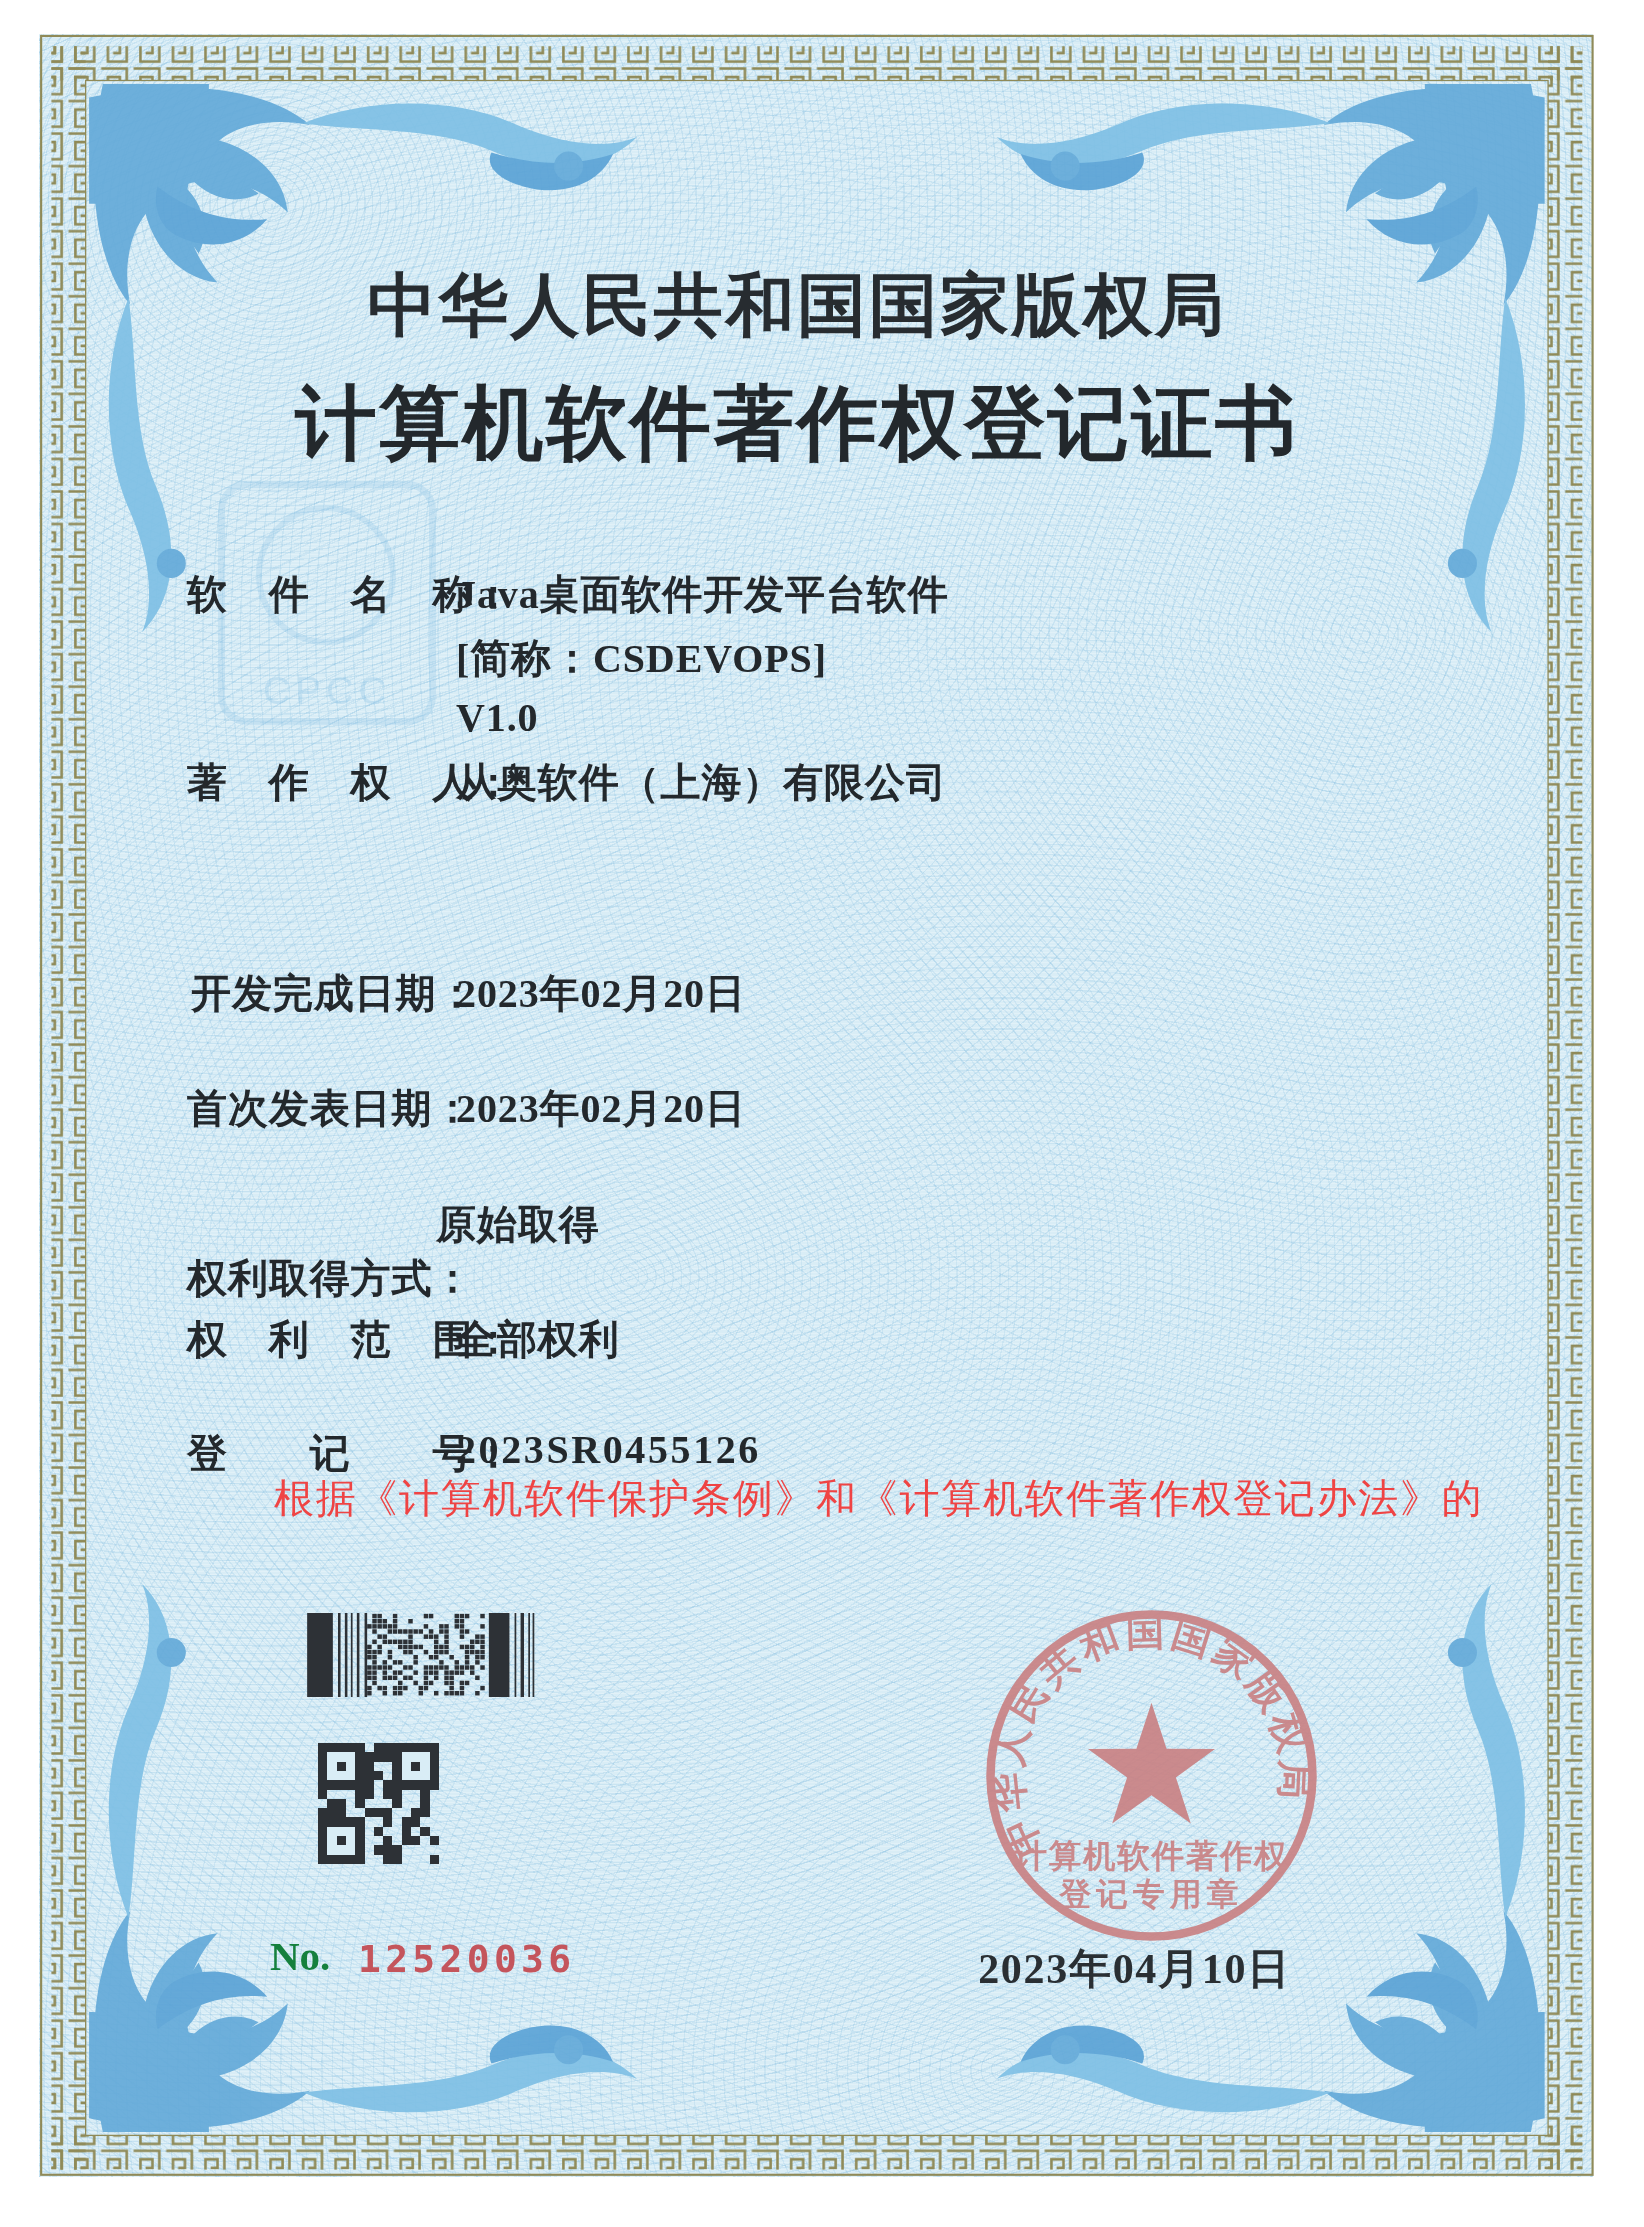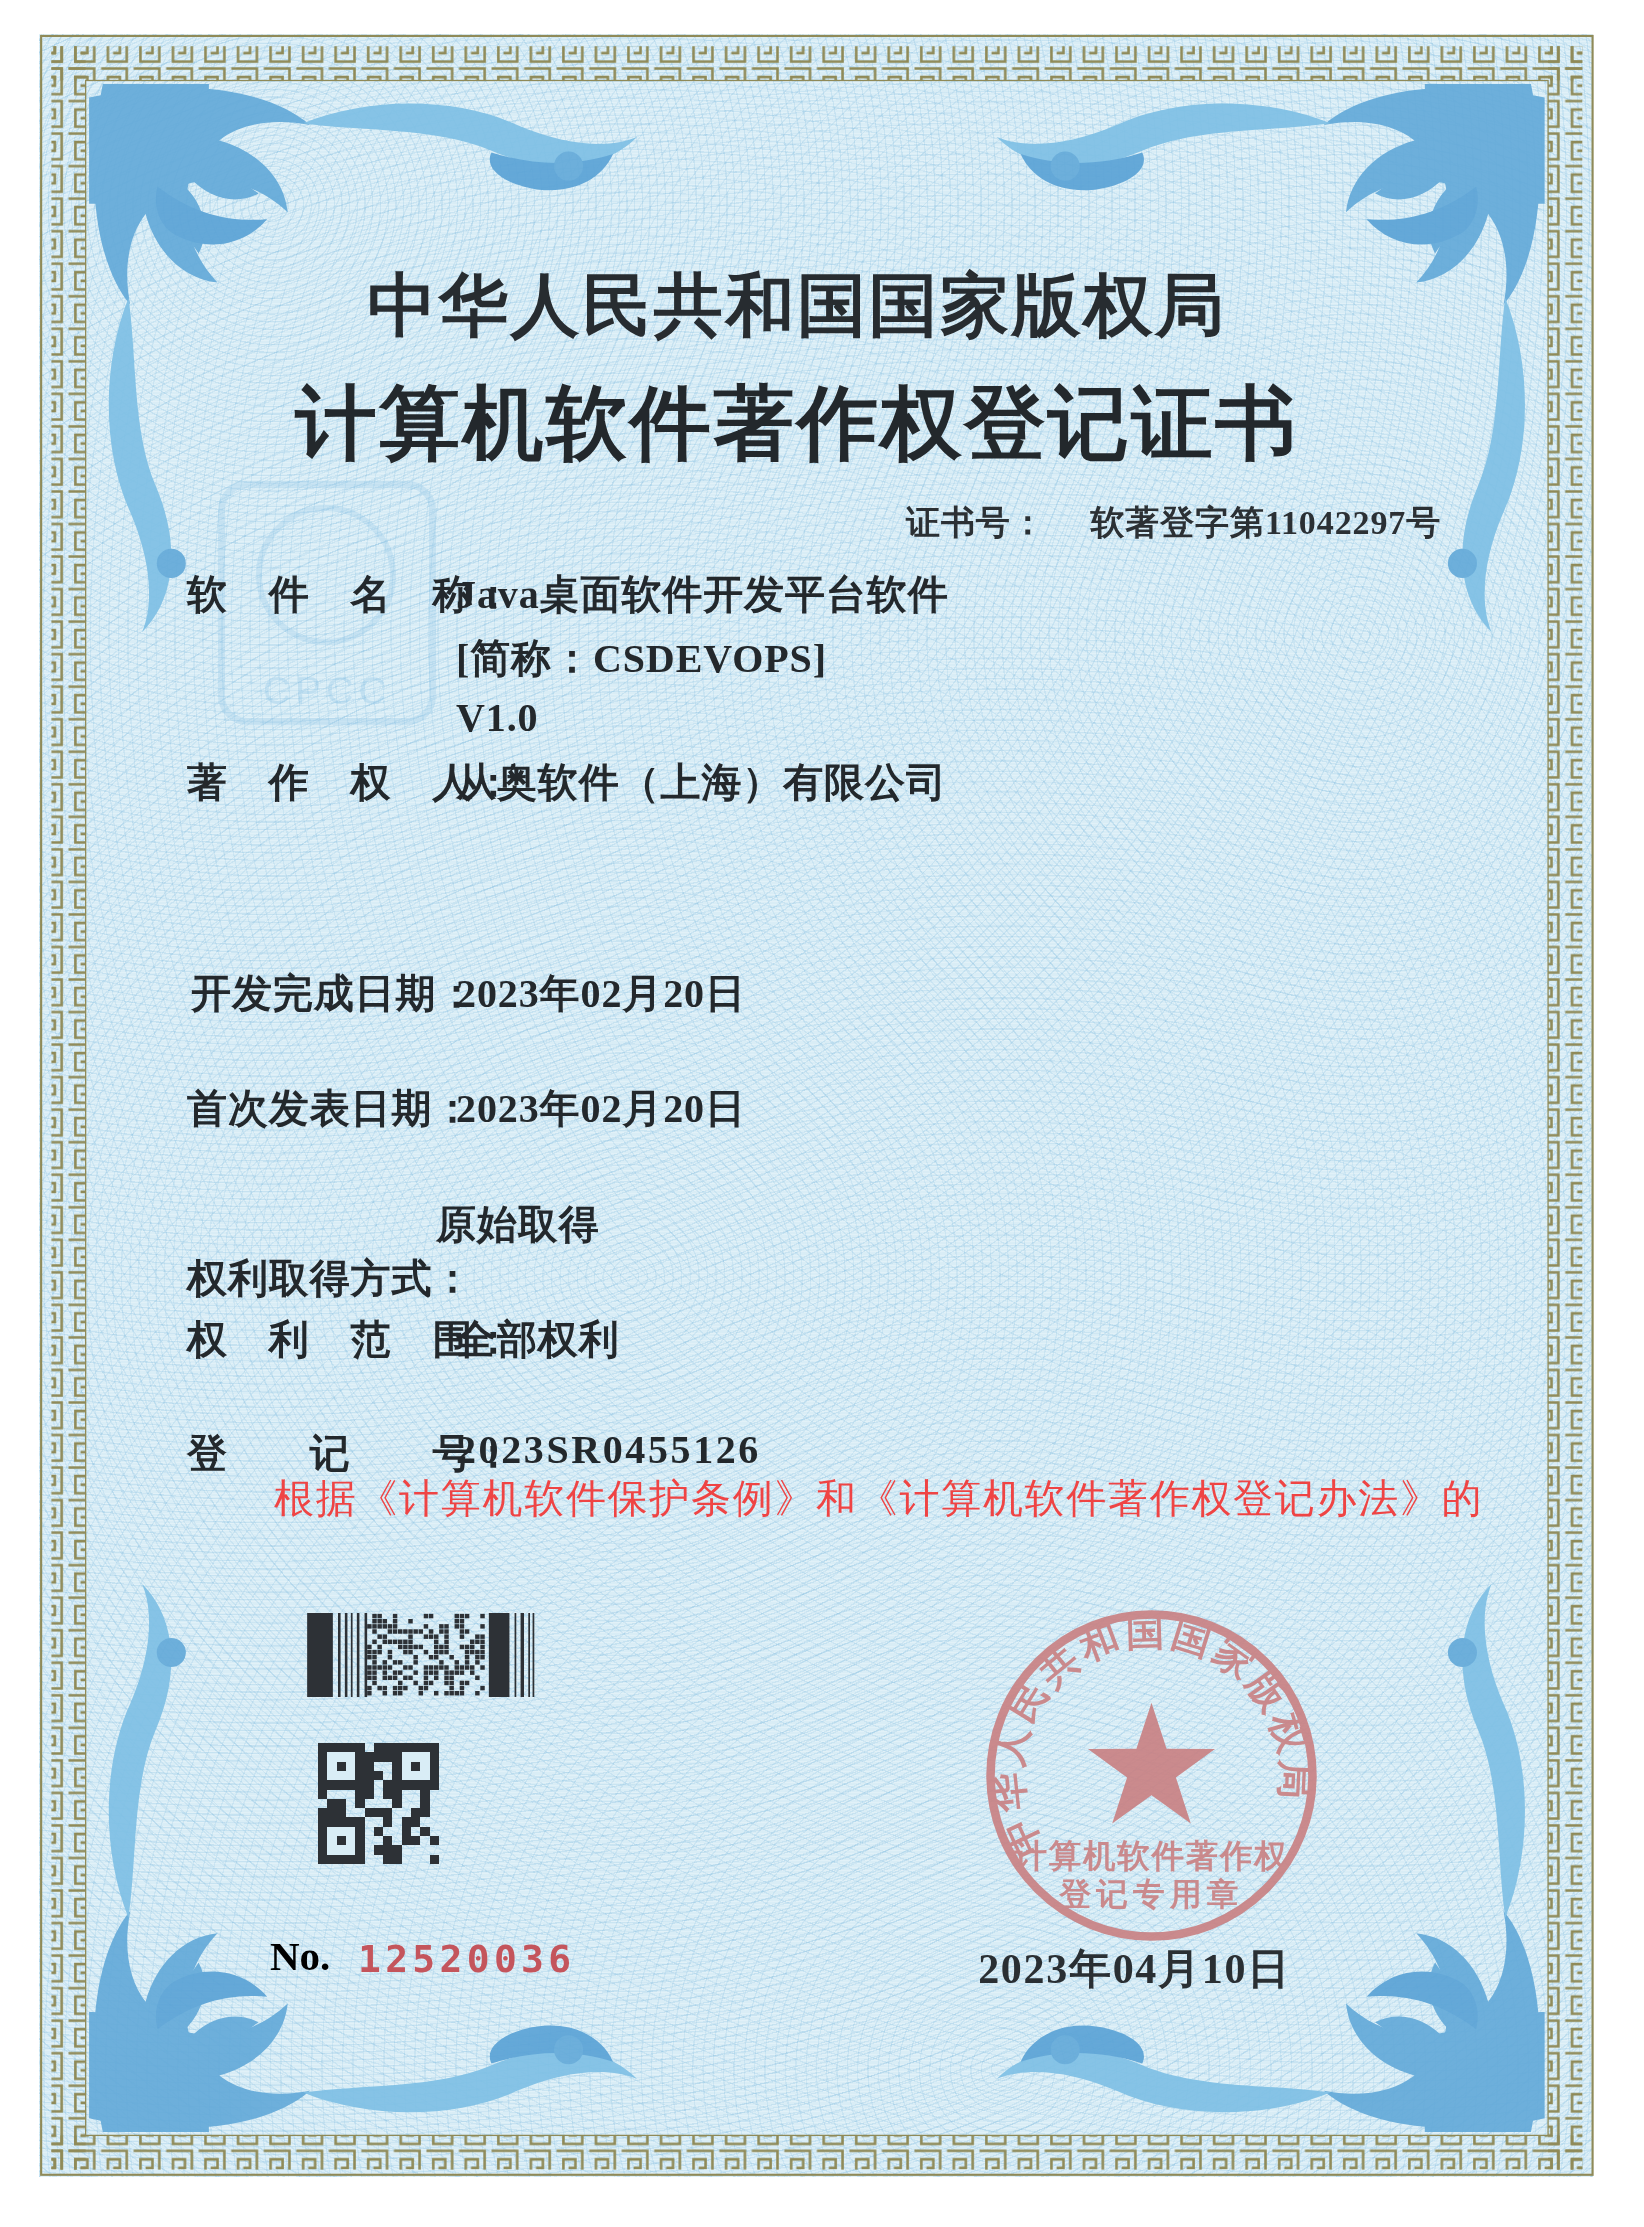--- a/index.html
+++ b/index.html
@@ -25,21 +25,21 @@
     font-size:69px;font-weight:700;letter-spacing:2.6px;color:#272c30;
   }
   .cert-title{
     left:86px;top:370px;width:1422px;text-align:center;
     font-size:81px;font-weight:700;letter-spacing:2.6px;color:#23282c;
   }
   .certno{left:906px;top:500px;font-size:34px;font-weight:700;color:#2b3034;letter-spacing:0.9px;}
   .lbl{font-size:40px;font-weight:700;letter-spacing:0.9px;color:#23282c;white-space:nowrap;}
   .val{font-size:40px;font-weight:700;letter-spacing:0.9px;color:#23282c;white-space:nowrap;}
   .stmt{font-size:40px;font-weight:400;letter-spacing:1.7px;color:#ef4444;white-space:nowrap;margin-top:48px;}
-  .no-label{left:270px;top:1932px;font-size:41px;font-weight:700;color:#000000;}
+  .no-label{left:270px;top:1932px;font-size:41px;font-weight:700;color:#15803d;}
   .serial{
     left:358px;top:1937px;font-size:38px;color:#c4555c;
     font-family:"DejaVu Sans Mono","Liberation Mono",monospace;letter-spacing:4.3px;font-weight:700;text-align:right;
   }
   .issue-date{left:946px;top:1941px;width:377px;text-align:center;font-size:42px;font-weight:700;color:#2a2f33;letter-spacing:1.7px;}
   
   .wm{
     left:218px;top:481px;width:204px;height:230px;
     border:7.7px solid rgba(140,196,230,0.35);border-radius:29px;opacity:.8;
   }
@@ -93,25 +93,20 @@
   </svg>
 
   <div class="abs wm">
     <div class="wm-circle"></div>
     <div class="wm-text">CPCC</div>
   </div>
 
   <div class="abs authority">中华人民共和国国家版权局</div>
   <div class="abs cert-title">计算机软件著作权登记证书</div>
 
-  <div class="abs certno">
-    <span>证书号：</span>
-    <span style="display:inline-block;width:26px"></span>
-    <span>软著登字第11042297号</span>
-  </div>
 
   <div class="abs lbl" style="left:187px;top:567px;">软　件　名　称：</div>
   <div class="abs val" style="left:456px;top:567px;">Java桌面软件开发平台软件</div>
   <div class="abs val" style="left:456px;top:631px;">[简称：CSDEVOPS]</div>
   <div class="abs val" style="left:456px;top:694px;">V1.0</div>
 
   <div class="abs lbl" style="left:187px;top:755px;">著　作　权　人：</div>
   <div class="abs val" style="left:456px;top:755px;">从奥软件（上海）有限公司</div>
 
   <div class="abs lbl" style="left:191px;top:966px;">开发完成日期：</div>

